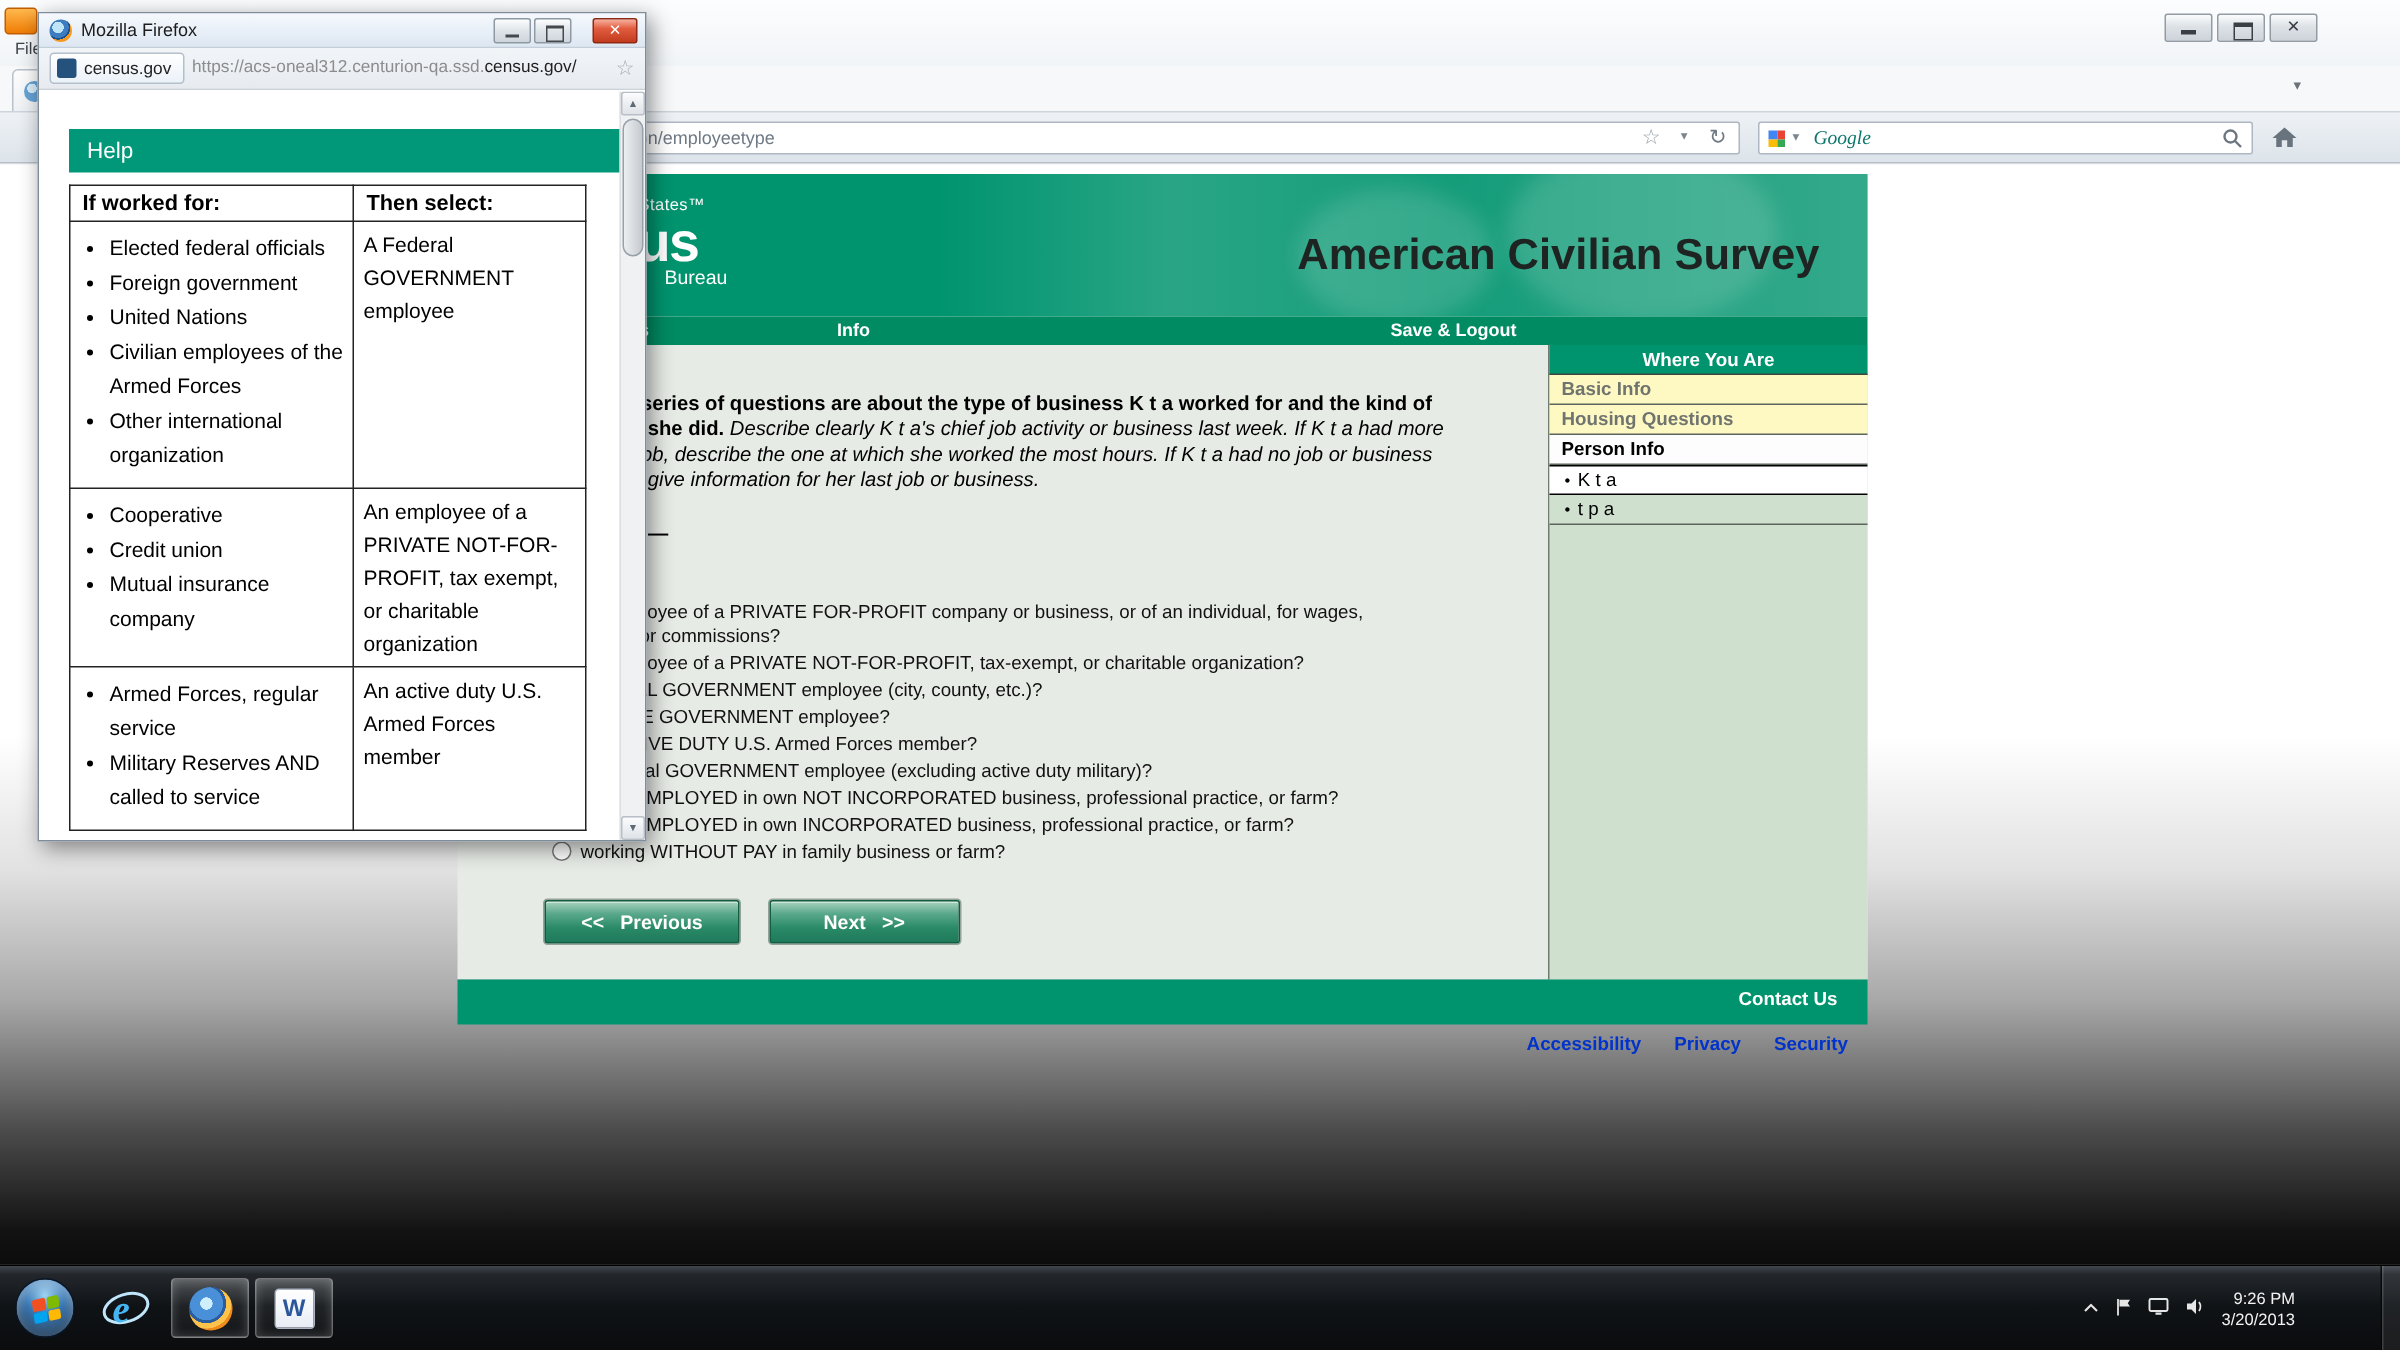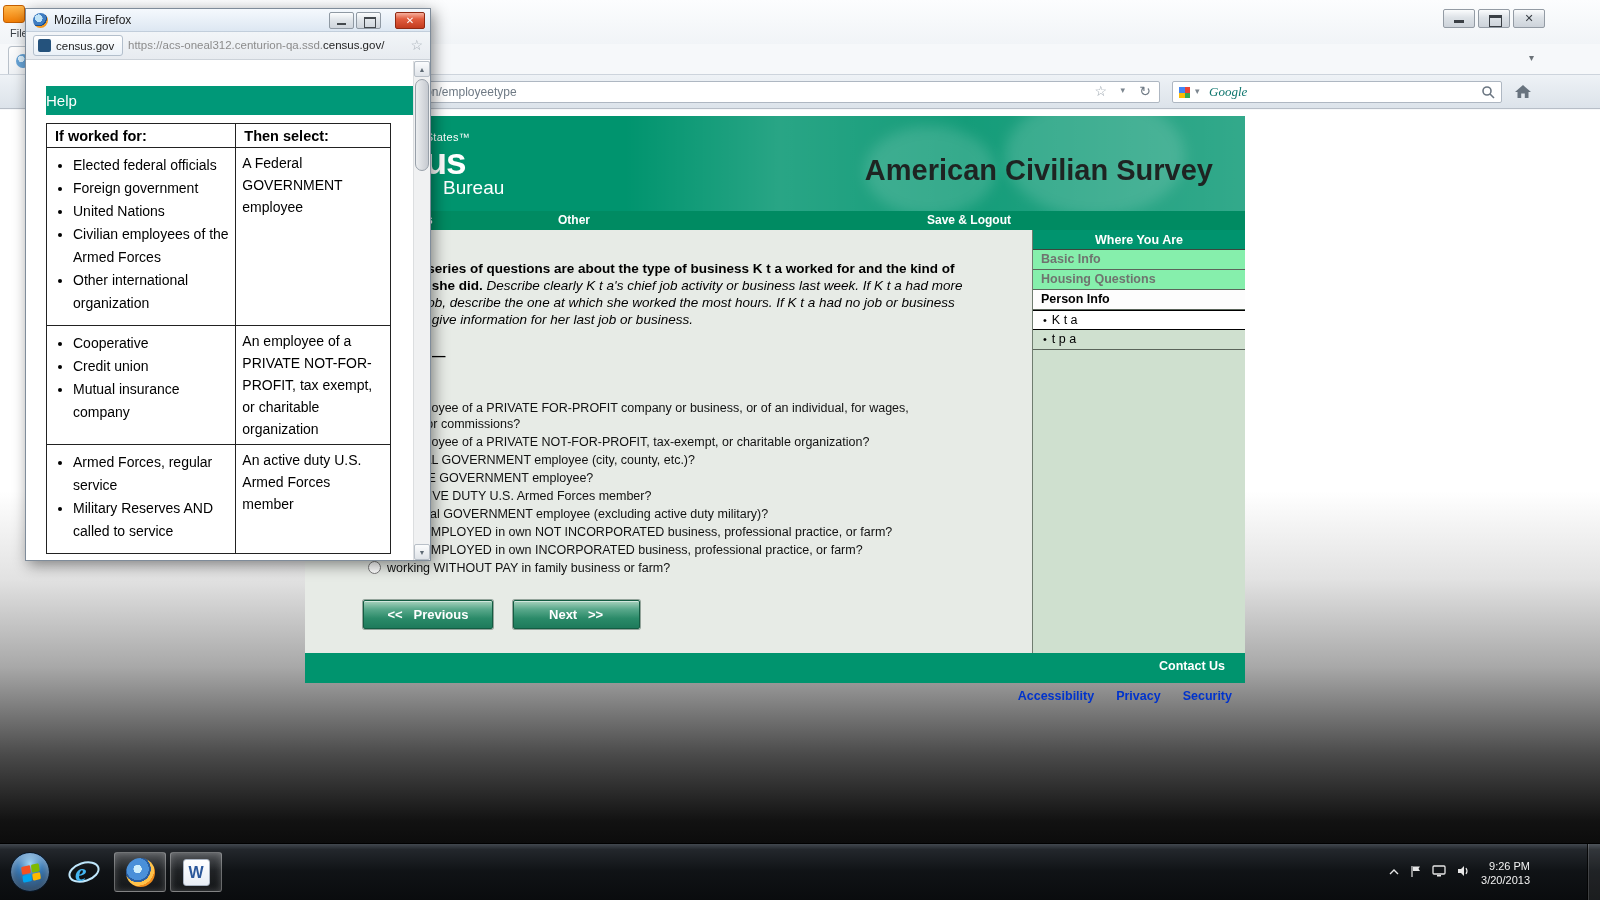--- a/index.html
+++ b/index.html
@@ -49,32 +49,32 @@
 
   
   .acs-page{position:absolute;left:305px;top:6px;width:940px}
   .banner{position:relative;height:95px;background:var(--acs_green);overflow:hidden}
   .banner::after{content:"";position:absolute;right:0;top:0;bottom:0;width:620px;
     background:linear-gradient(90deg,rgba(255,255,255,0) 0%,rgba(255,255,255,.16) 25%,rgba(255,255,255,.08) 55%,rgba(255,255,255,.20) 100%)}
   .banner .blob{position:absolute;border-radius:50%;background:rgba(255,255,255,.14);filter:blur(7px)}
   .logo{position:absolute;left:33px;top:15px;color:#fff;width:170px;z-index:2}
   .logo .l1{font-size:11px;width:132px;text-align:right;letter-spacing:.3px}
   .logo .l2{font-size:37px;font-weight:bold;letter-spacing:-1px;line-height:37px}
-  .logo .l3{font-size:19px;margin-left:105px;margin-top:-3px}
+  .logo .l3{font-size:13px;margin-left:105px;margin-top:-3px}
   .banner-title{position:absolute;right:32px;top:38px;font-size:29px;font-weight:bold;color:#1e2422;z-index:2}
   .acsnav{position:relative;height:19px;background:var(--acs_green_dark);color:#fff;font-size:12px;font-weight:bold}
   .acsnav span{position:absolute;top:0;line-height:19px}
   .nav-instructions{left:59px}.nav-faqs{left:253px}.nav-save{left:622px}
   .acsbody{position:relative;height:423px;background:#e7ebe6}
   
   .sidebar{position:absolute;right:0;top:0;width:213px;height:100%;background:#cfe0cf;border-left:1px solid #6f7c6f}
   .sb-header{height:20px;line-height:20px;background:var(--acs_green);color:#fff;font-weight:bold;font-size:12.5px;
     text-align:center;border-bottom:1px solid #3d463d}
   .sb-item{height:20px;line-height:19px;font-size:12.5px;padding-left:8px;border-bottom:1px solid #5b655b}
-  .sb-item.disabled{background:#86efac;color:#6f746f;font-weight:bold}
+  .sb-item.disabled{background:#fef9c3;color:#6f746f;font-weight:bold}
   .sb-item.active{background:#fdfdfd;color:#000;font-weight:bold}
   .sb-item.subcur{background:#ffffff;color:#000;border-top:1px solid #000;border-bottom:1px solid #000}
   .sb-item.sub{background:#cfe0cf;color:#000}
   .sb-item .dot::before{content:"\2022";margin:0 5px 0 2px;font-size:11px}
   
   .qa{position:absolute;left:0;top:0;right:214px;bottom:0}
   .intro{position:absolute;left:63px;top:30px;width:600px;font-size:13.5px;line-height:17px}
   .intro .b{font-weight:bold}
   .intro .i{font-style:italic}
   .question{position:absolute;left:63px;top:118px;font-size:13.5px;font-weight:bold}
@@ -117,21 +117,21 @@
   .pw-url .dom{color:#1f1f1f}
   .pw-star{position:absolute;right:7px;top:5px;font-size:14px;color:#a6aeb6}
   .pw-body{position:absolute;left:0;top:52px;right:0;bottom:0;background:#fff;overflow:hidden}
   .pw-scroll{position:absolute;right:0;top:0;bottom:0;width:17px;background:#f0f1f2;border-left:1px solid #dcdee0}
   .scr-btn{position:absolute;left:0;width:16px;height:16px;text-align:center;font-size:7px;line-height:16px;color:#5f6a74;
     background:linear-gradient(#fbfcfd,#dfe3e8);border:1px solid #b8bfc7;border-radius:2px}
   .scr-up{top:0}.scr-down{bottom:0}
   .scr-thumb{position:absolute;left:1px;top:18px;width:14px;height:92px;border:1px solid #98a0a9;border-radius:7px;
     background:linear-gradient(90deg,#eceef0,#c6cad0)}
   .help-bar{position:absolute;left:20px;top:25px;width:405px;height:29px;background:var(--help_green);
-    color:#fff;font-size:15px;line-height:29px;}
+    color:#fff;font-size:15px;line-height:29px;padding-left:12px}
   .help-table{position:absolute;left:20px;top:62px;width:345px;border-collapse:collapse;font-size:14px}
   .help-table th,.help-table td{border:1px solid #222}
   .help-table th{font-size:14.5px;font-weight:bold;text-align:left;padding:3px 8px;height:24px}
   .help-table td{vertical-align:top}
   .help-table td.items{width:190px;padding:2px 4px 6px 2px}
   .help-table td.sel{padding:4px 6px;line-height:22px}
   .help-table ul{margin:4px 0 4px 0;padding-left:24px}
   .help-table li{line-height:23px}
 
   
@@ -220,21 +220,21 @@
           <div class="logo">
             <div class="l1">United States™</div>
             <div class="l2">Census</div>
             <div class="l3">Bureau</div>
           </div>
           <div class="banner-title">American Civilian Survey</div>
         </div>
 
         <div class="acsnav">
           <span class="nav-instructions">Instructions</span>
-          <span class="nav-faqs">Other</span>
+          <span class="nav-faqs">Info</span>
           <span class="nav-save">Save &amp; Logout</span>
         </div>
 
         <div class="acsbody">
           <div class="qa">
             <p class="intro"><span class="b">The next series of questions are about the type of business K t a worked for and the kind of work that she did.</span> <span class="i">Describe clearly K t a's chief job activity or business last week. If K t a had more than one job, describe the one at which she worked the most hours. If K t a had no job or business last week, give information for her last job or business.</span></p>
             <div class="question">Was K t a —</div>
             <div class="options">
               <label class="opt">
                   <input type="radio" name="cow" style="">

